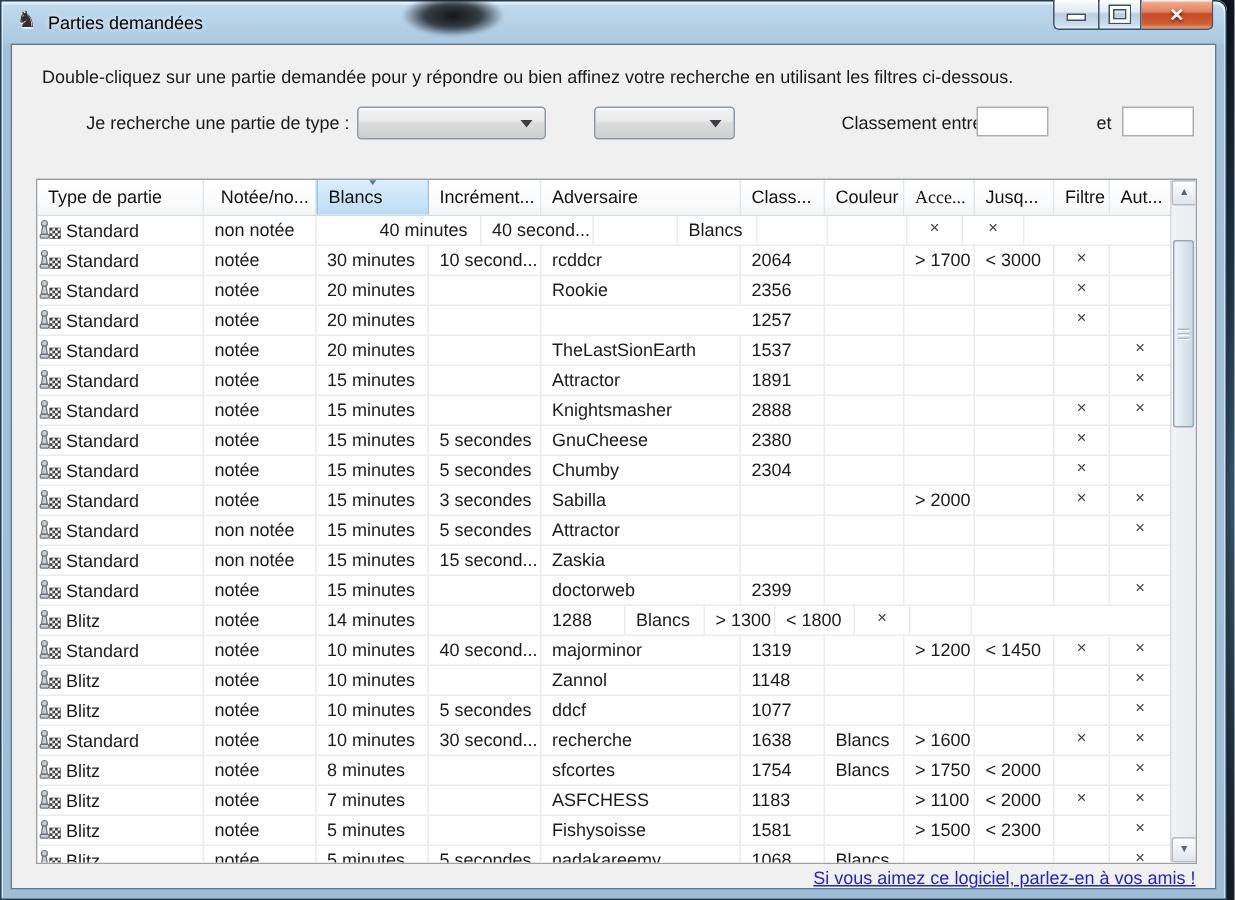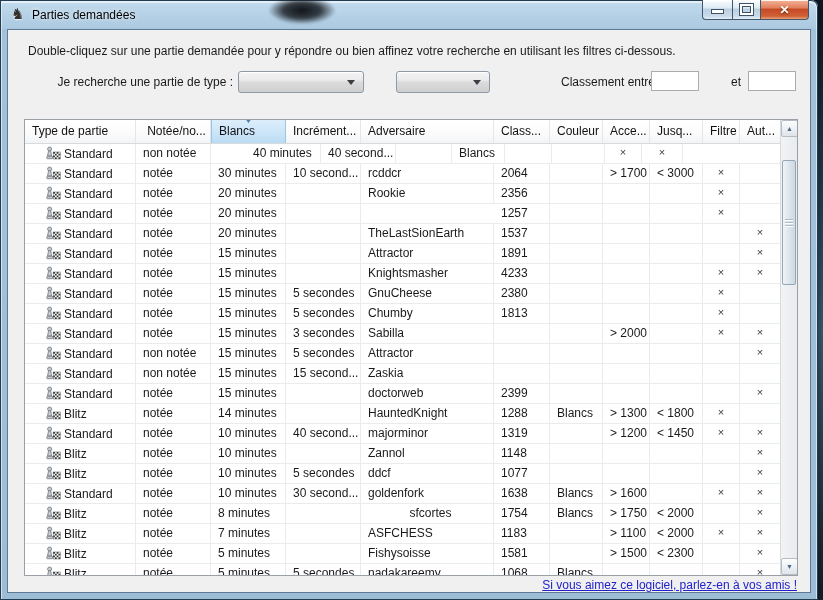--- a/index.html
+++ b/index.html
@@ -86,21 +86,21 @@
   }
   .sort-arrow{position:absolute;top:-3px;left:50%;transform:translateX(-50%) scaleY(.7);font-size:8px;color:#4e7da5;}
   .tbody{position:relative;z-index:1;}
   .trow{display:flex;height:19px;border-bottom:1px solid #e9ebed;background:#fff;}
   .tcell{
     box-sizing:border-box;flex:none;border-right:1px solid #e9ebed;
     font-size:12px;color:#1a1a1a;white-space:nowrap;overflow:hidden;
     padding:2px 0 0 7px;
   }
   .tcell.c-filter,.tcell.c-auto{text-align:center;padding-left:0;color:#3c3c3c;font-size:11px;}
-  .tcell.c-type{display:flex;align-items:center;padding-top:0;gap:3px;padding-left:20px;}
+  .tcell.c-type{display:flex;align-items:center;padding-top:0;gap:3px;padding-left:0;}
   .pawn{display:inline-flex;width:16px;height:15px;flex:none;}
   
   .vscroll{
     position:absolute;top:0;right:0;width:17px;height:455px;box-sizing:border-box;
     background:linear-gradient(90deg,#f2f3f5,#e9ebee);border-left:1px solid #d8dbde;z-index:3;
   }
   .sb-btn{
     position:absolute;left:0;width:17px;height:17px;box-sizing:border-box;
     border:1px solid #b5bcc4;border-radius:2px;
     background:linear-gradient(180deg,#fdfdfe,#eef1f4 50%,#dfe4ea);
@@ -159,21 +159,21 @@
 
     <div class="table">
       <div class="thead">
           <div class="hcell" style="width: 111px;"><span>Type de partie</span></div>
           <div class="hcell" style="width: 75px; text-align: center;"><span>Notée/no...</span></div>
           <div class="hcell sorted" style="width: 75px;"><span class="sort-arrow">▼</span><span>Blancs</span></div>
           <div class="hcell" style="width: 75px;"><span>Incrément...</span></div>
           <div class="hcell" style="width: 133px;"><span>Adversaire</span></div>
           <div class="hcell" style="width: 56px;"><span>Class...</span></div>
           <div class="hcell" style="width: 53px;"><span>Couleur</span></div>
-          <div class="hcell" style="width: 47px;"><span>Acce...</span></div>
+          <div class="hcell" style="width: 47px; font-family: Liberation Serif, serif;"><span>Acce...</span></div>
           <div class="hcell" style="width: 53px;"><span>Jusq...</span></div>
           <div class="hcell" style="width: 37px;"><span>Filtre</span></div>
           <div class="hcell" style="width: 41px;"><span>Aut...</span></div>
         </div>
       <div class="tbody">
           <div class="trow">
             <div class="tcell c-type" style="width: 111px;">
               <span class="pawn">
                 <svg width="16" height="15" viewBox="0 0 16 15">
                   <circle cx="4.6" cy="3" r="2" fill="#c9ced3" stroke="#6e757b" stroke-width="0.8"></circle>
@@ -388,21 +388,21 @@
                     <rect x="13.45" y="11.25" width="1.75" height="1.75"></rect>
                   </g>
                 </svg>
               </span>
               <span>Standard</span>
             </div>
             <div class="tcell c-rated" style="width: 75px;">notée</div>
             <div class="tcell c-time" style="width: 75px;">15 minutes</div>
             <div class="tcell c-increment" style="width: 75px;"></div>
             <div class="tcell c-opponent" style="width: 133px;">Knightsmasher</div>
-            <div class="tcell c-rating" style="width: 56px;">4233</div>
+            <div class="tcell c-rating" style="width: 56px;">2888</div>
             <div class="tcell c-color" style="width: 53px;"></div>
             <div class="tcell c-accept" style="width: 47px;"></div>
             <div class="tcell c-until" style="width: 53px;"></div>
             <div class="tcell c-filter" style="width: 37px;">×</div>
             <div class="tcell c-auto" style="width: 41px;">×</div>
           </div>
           <div class="trow">
             <div class="tcell c-type" style="width: 111px;">
               <span class="pawn">
                 <svg width="16" height="15" viewBox="0 0 16 15">
@@ -454,21 +454,21 @@
                     <rect x="13.45" y="11.25" width="1.75" height="1.75"></rect>
                   </g>
                 </svg>
               </span>
               <span>Standard</span>
             </div>
             <div class="tcell c-rated" style="width: 75px;">notée</div>
             <div class="tcell c-time" style="width: 75px;">15 minutes</div>
             <div class="tcell c-increment" style="width: 75px;">5 secondes</div>
             <div class="tcell c-opponent" style="width: 133px;">Chumby</div>
-            <div class="tcell c-rating" style="width: 56px;">1813</div>
+            <div class="tcell c-rating" style="width: 56px;">2304</div>
             <div class="tcell c-color" style="width: 53px;"></div>
             <div class="tcell c-accept" style="width: 47px;"></div>
             <div class="tcell c-until" style="width: 53px;"></div>
             <div class="tcell c-filter" style="width: 37px;">×</div>
             <div class="tcell c-auto" style="width: 41px;"></div>
           </div>
           <div class="trow">
             <div class="tcell c-type" style="width: 111px;">
               <span class="pawn">
                 <svg width="16" height="15" viewBox="0 0 16 15">
@@ -618,21 +618,20 @@
                     <rect x="9.95" y="11.25" width="1.75" height="1.75"></rect>
                     <rect x="13.45" y="11.25" width="1.75" height="1.75"></rect>
                   </g>
                 </svg>
               </span>
               <span>Blitz</span>
             </div>
             <div class="tcell c-rated" style="width: 75px;">notée</div>
             <div class="tcell c-time" style="width: 75px;">14 minutes</div>
             <div class="tcell c-increment" style="width: 75px;"></div>
-            <div class="tcell c-opponent" style="width: 133px;">HauntedKnight</div>
             <div class="tcell c-rating" style="width: 56px;">1288</div>
             <div class="tcell c-color" style="width: 53px;">Blancs</div>
             <div class="tcell c-accept" style="width: 47px;">&gt; 1300</div>
             <div class="tcell c-until" style="width: 53px;">&lt; 1800</div>
             <div class="tcell c-filter" style="width: 37px;">×</div>
             <div class="tcell c-auto" style="width: 41px;"></div>
           </div>
           <div class="trow">
             <div class="tcell c-type" style="width: 111px;">
               <span class="pawn">
@@ -750,21 +749,21 @@
                     <rect x="9.95" y="11.25" width="1.75" height="1.75"></rect>
                     <rect x="13.45" y="11.25" width="1.75" height="1.75"></rect>
                   </g>
                 </svg>
               </span>
               <span>Standard</span>
             </div>
             <div class="tcell c-rated" style="width: 75px;">notée</div>
             <div class="tcell c-time" style="width: 75px;">10 minutes</div>
             <div class="tcell c-increment" style="width: 75px;">30 second...</div>
-            <div class="tcell c-opponent" style="width: 133px;">goldenfork</div>
+            <div class="tcell c-opponent" style="width: 133px;">recherche</div>
             <div class="tcell c-rating" style="width: 56px;">1638</div>
             <div class="tcell c-color" style="width: 53px;">Blancs</div>
             <div class="tcell c-accept" style="width: 47px;">&gt; 1600</div>
             <div class="tcell c-until" style="width: 53px;"></div>
             <div class="tcell c-filter" style="width: 37px;">×</div>
             <div class="tcell c-auto" style="width: 41px;">×</div>
           </div>
           <div class="trow">
             <div class="tcell c-type" style="width: 111px;">
               <span class="pawn">
@@ -783,21 +782,21 @@
                     <rect x="9.95" y="11.25" width="1.75" height="1.75"></rect>
                     <rect x="13.45" y="11.25" width="1.75" height="1.75"></rect>
                   </g>
                 </svg>
               </span>
               <span>Blitz</span>
             </div>
             <div class="tcell c-rated" style="width: 75px;">notée</div>
             <div class="tcell c-time" style="width: 75px;">8 minutes</div>
             <div class="tcell c-increment" style="width: 75px;"></div>
-            <div class="tcell c-opponent" style="width: 133px; text-align: center;">sfcortes</div>
+            <div class="tcell c-opponent" style="width: 133px;">sfcortes</div>
             <div class="tcell c-rating" style="width: 56px;">1754</div>
             <div class="tcell c-color" style="width: 53px;">Blancs</div>
             <div class="tcell c-accept" style="width: 47px;">&gt; 1750</div>
             <div class="tcell c-until" style="width: 53px;">&lt; 2000</div>
             <div class="tcell c-filter" style="width: 37px;"></div>
             <div class="tcell c-auto" style="width: 41px;">×</div>
           </div>
           <div class="trow">
             <div class="tcell c-type" style="width: 111px;">
               <span class="pawn">

